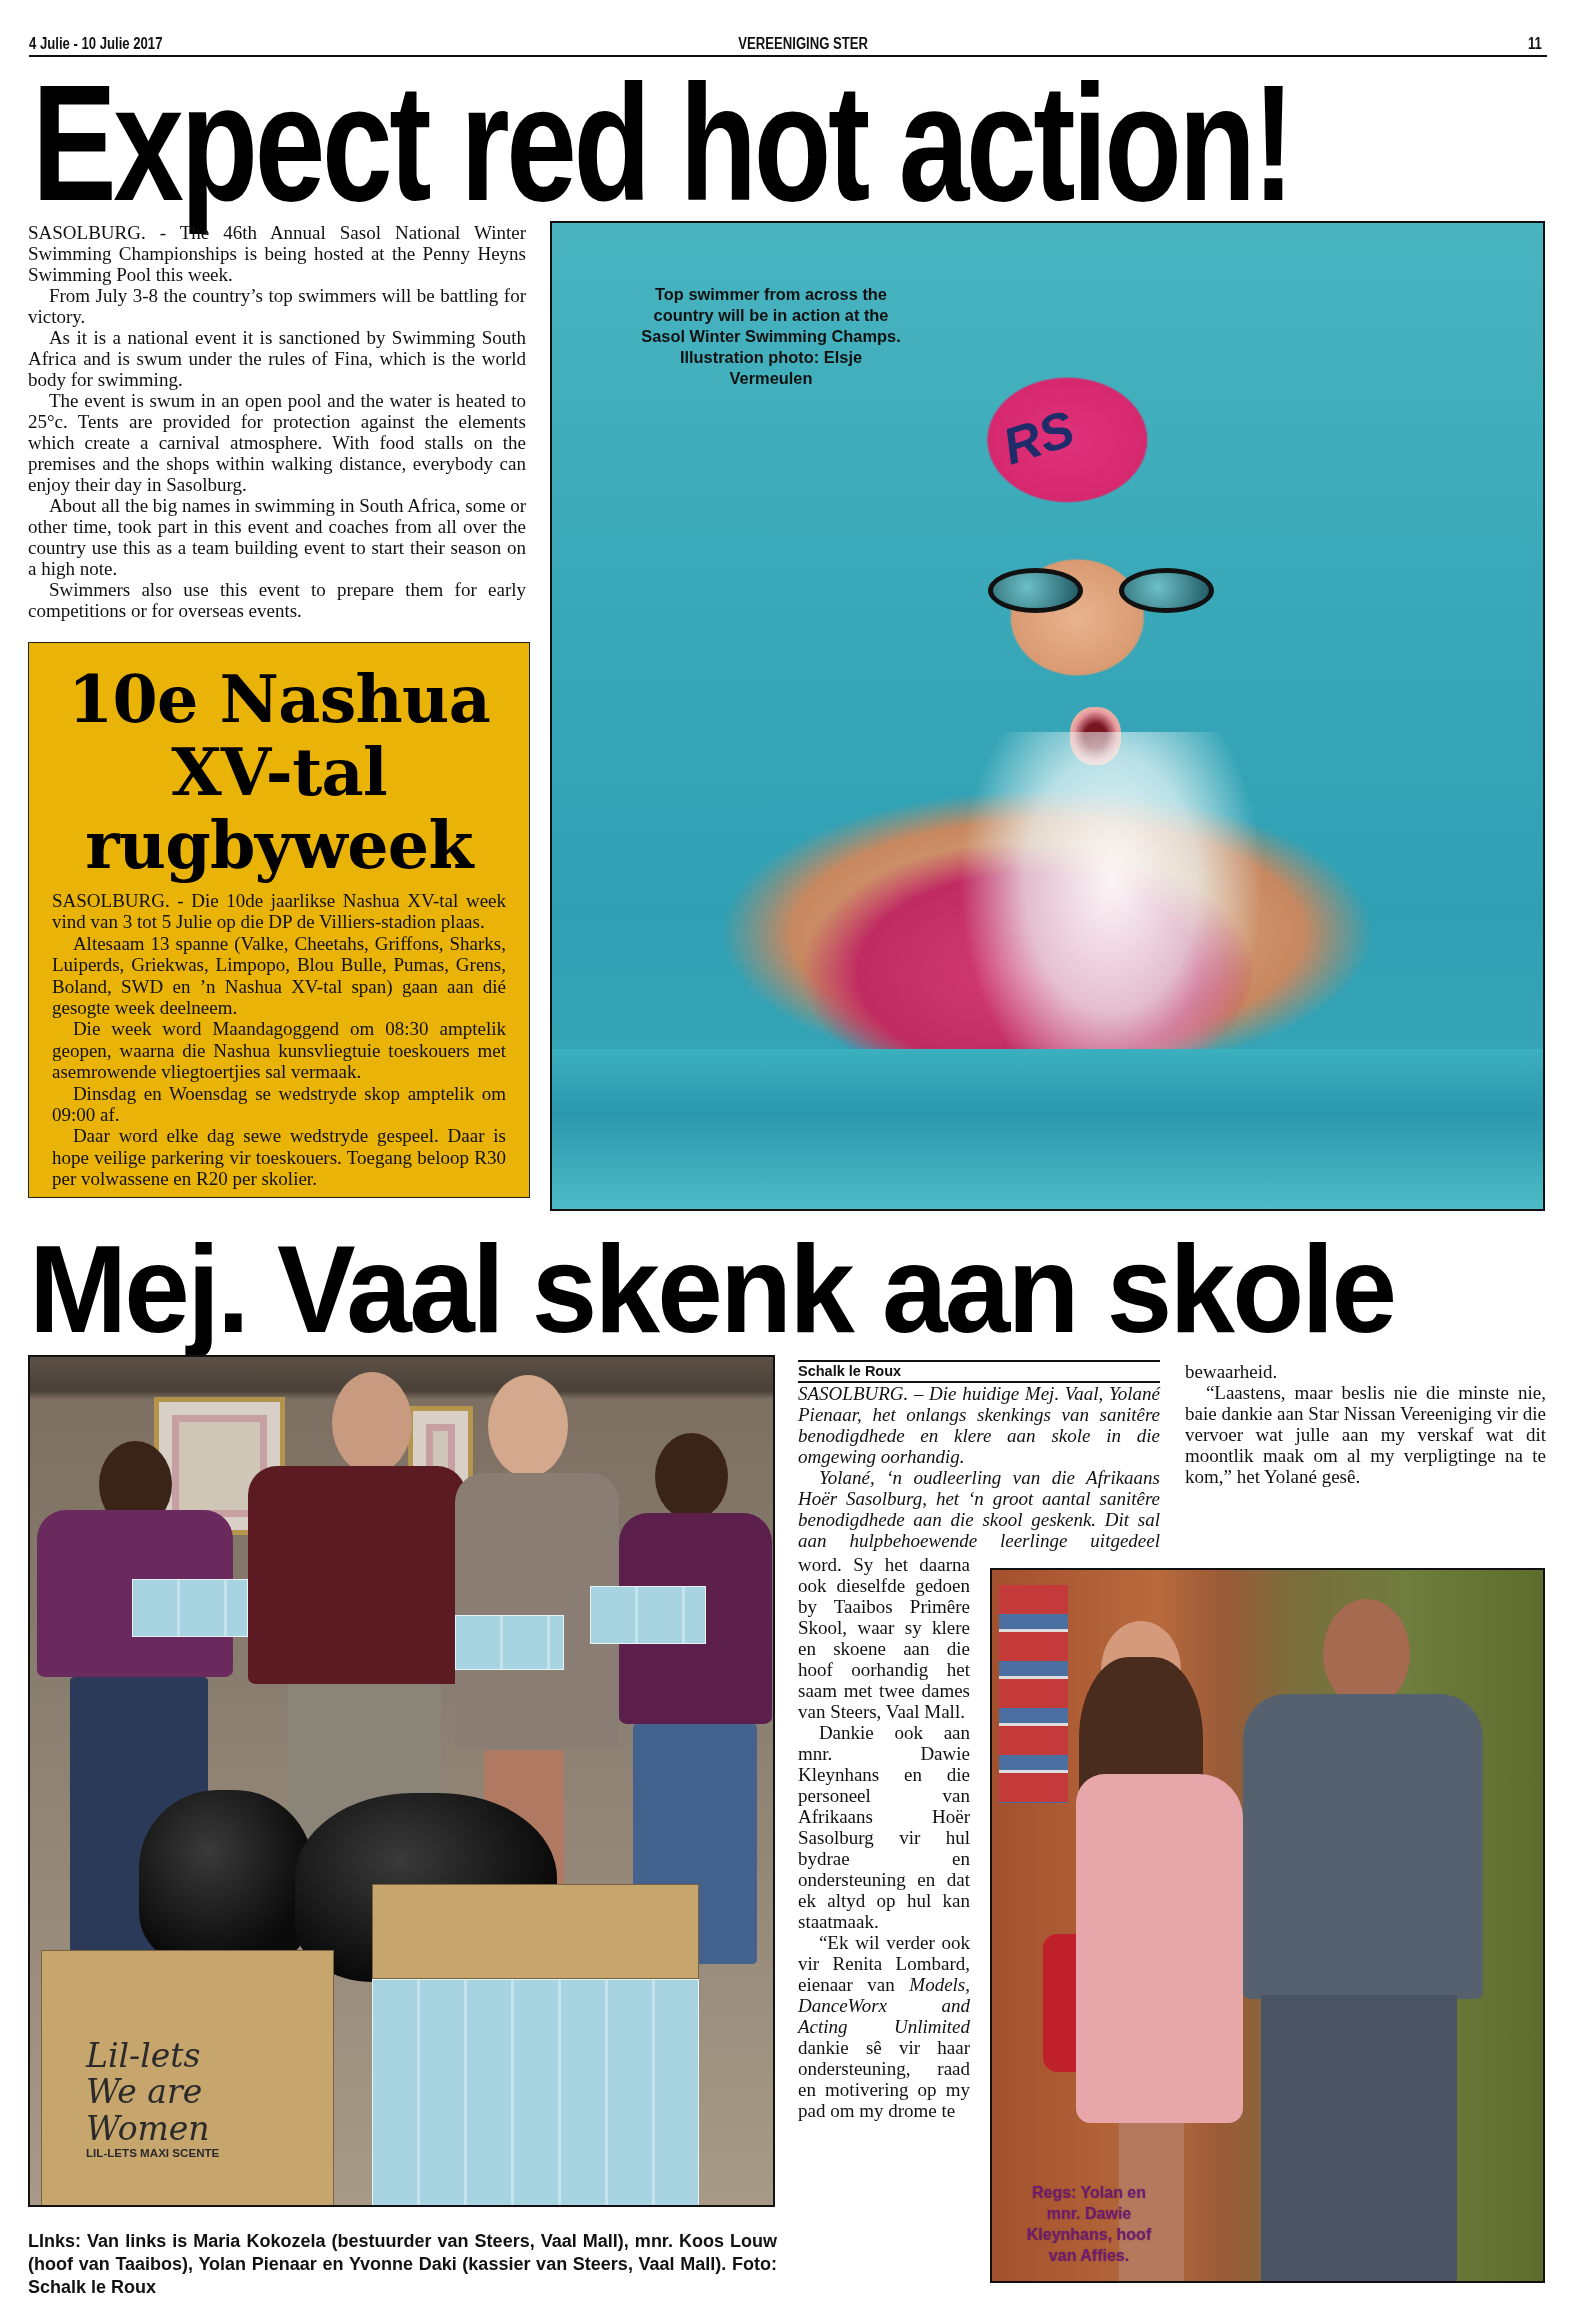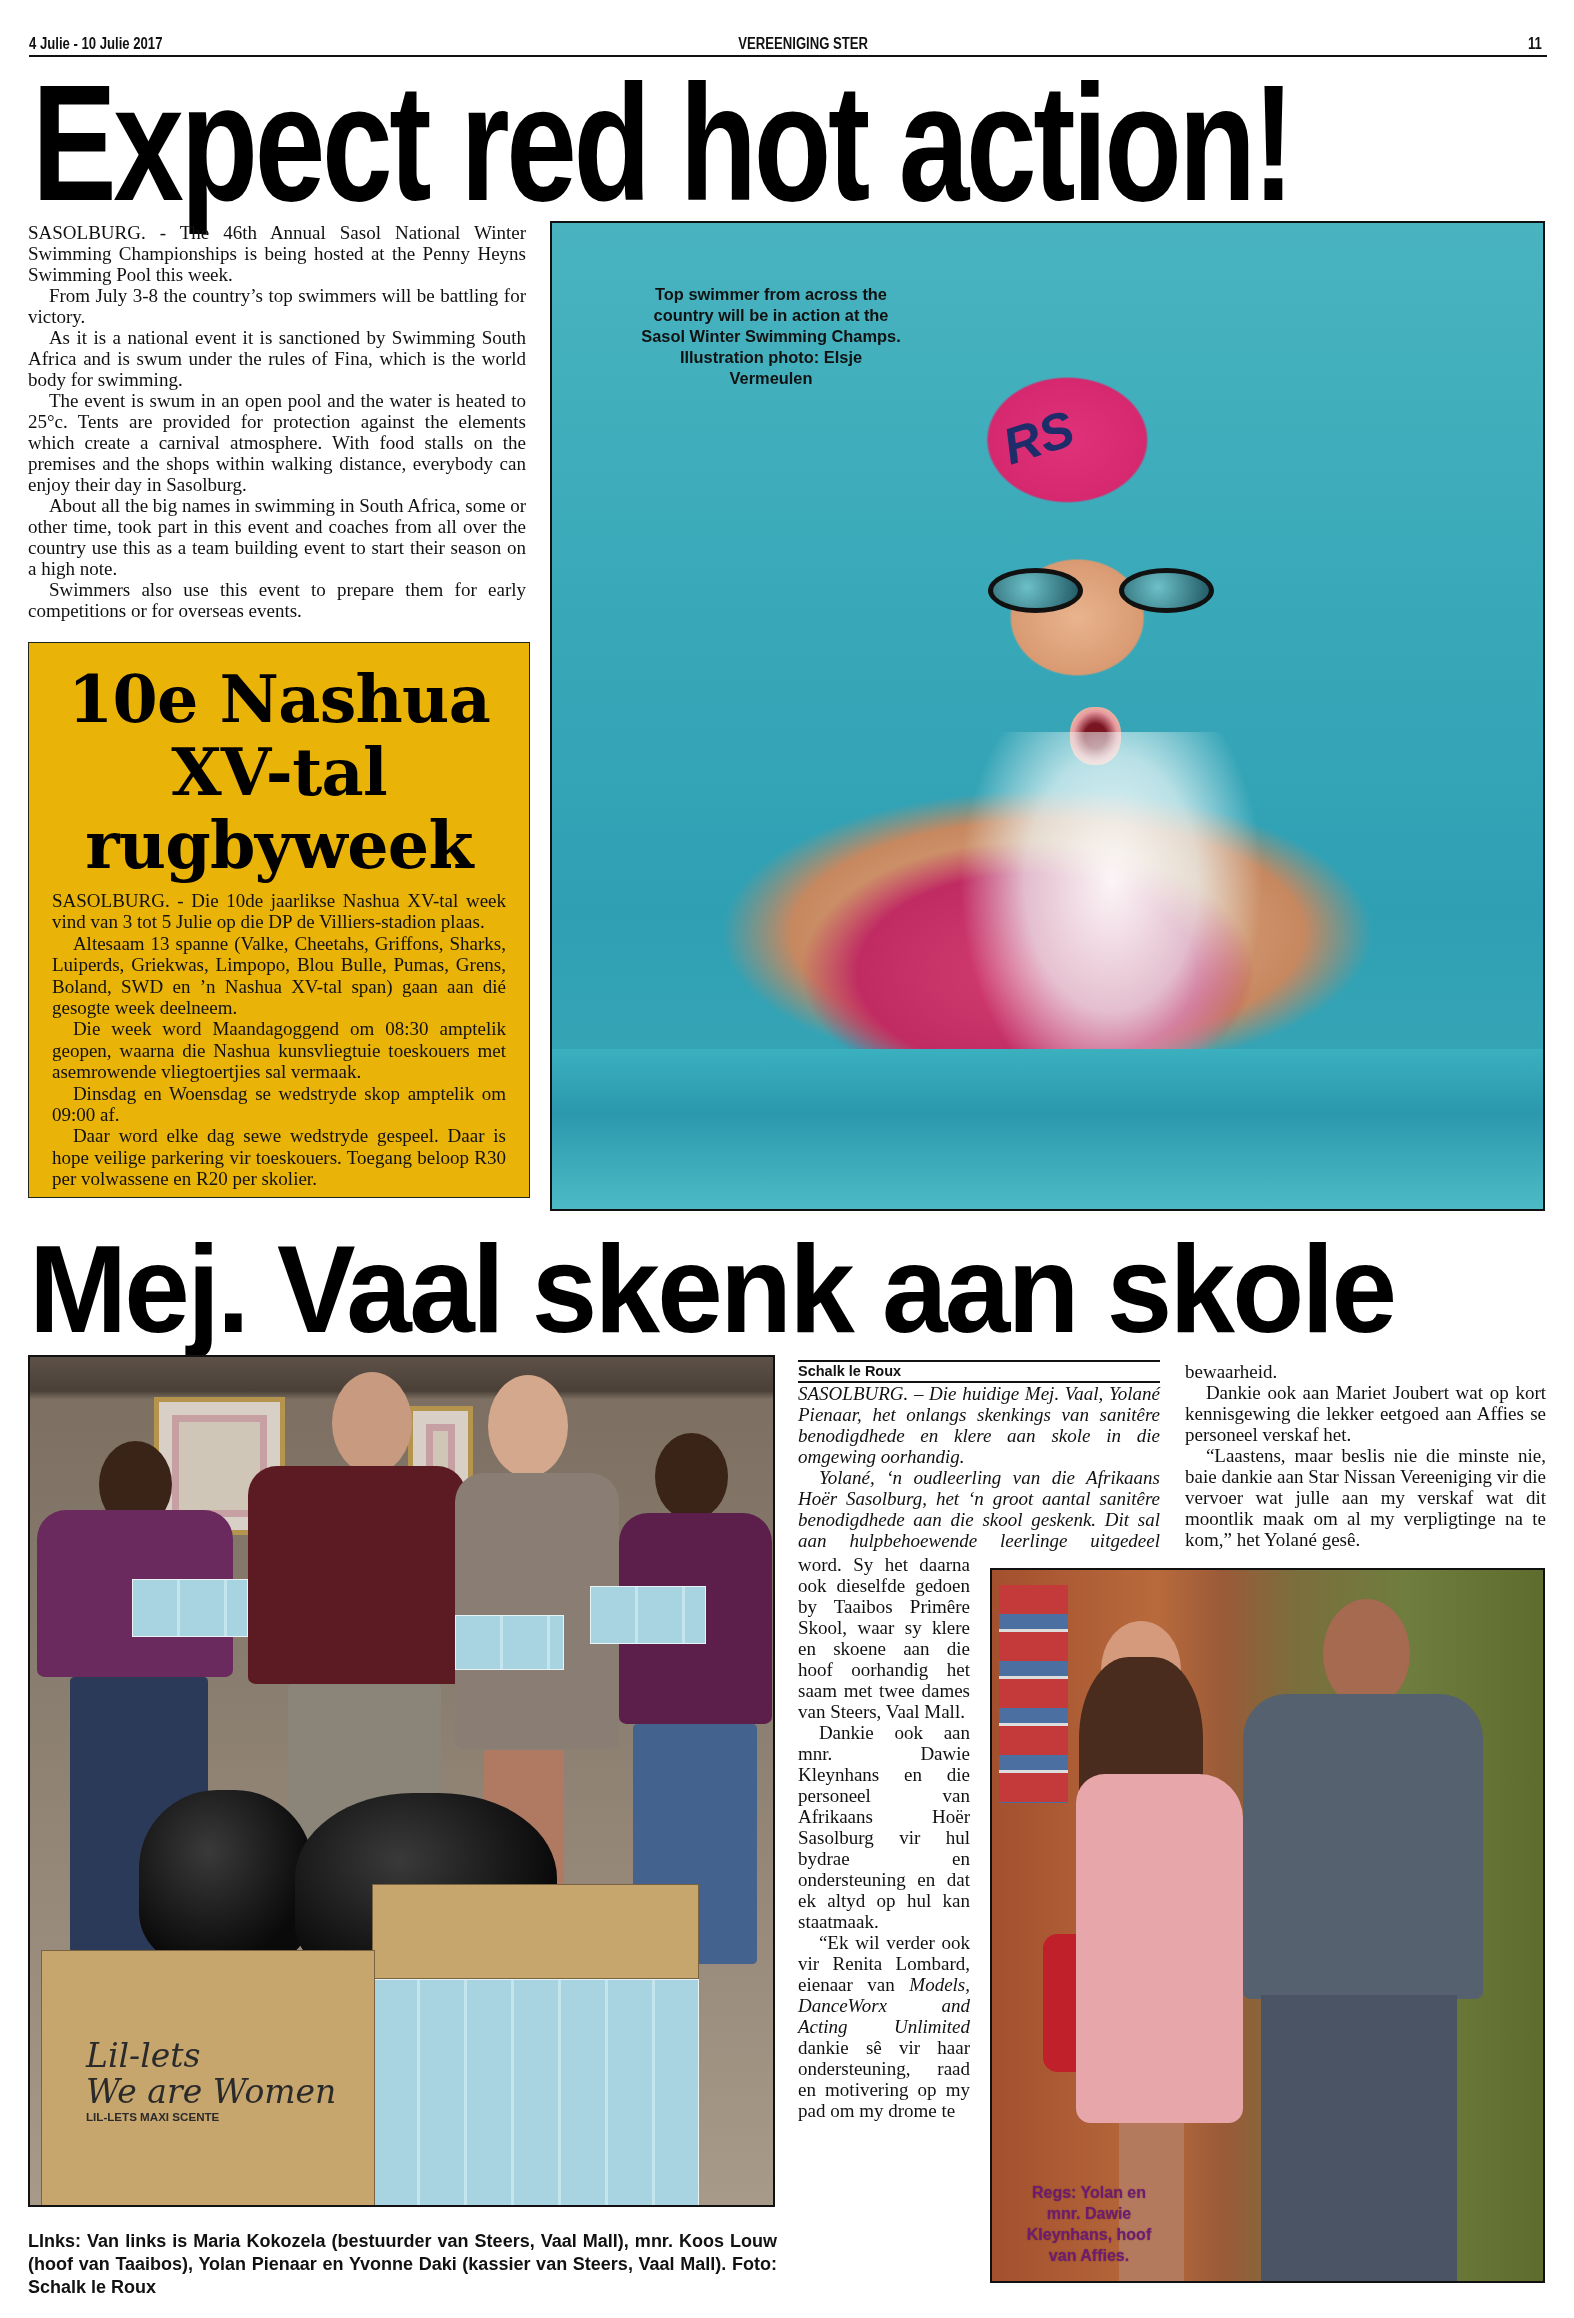--- a/index.html
+++ b/index.html
@@ -178,21 +178,21 @@
     <div class="torso" style="left:589px;top:156px;width:153px;height:211px;background:#5c1f4c;"></div>
     <div class="legs" style="left:603px;top:367px;width:124px;height:240px;background:#44628e;"></div>
   </div>
   <div class="pads" style="left:102px;top:222px;width:116px;height:58px;"></div>
   <div class="pads" style="left:425px;top:258px;width:109px;height:55px;"></div>
   <div class="pads" style="left:560px;top:229px;width:116px;height:58px;"></div>
   <div class="bag" style="left:109px;top:433px;width:174px;height:174px;"></div>
   <div class="bag" style="left:265px;top:436px;width:262px;height:189px;"></div>
   <div class="box-carton" style="left:342px;top:527px;width:327px;height:95px;"></div>
   <div class="pads" style="left:342px;top:622px;width:327px;height:233px;"></div>
-  <div class="box-carton" style="left:11px;top:593px;width:334px;height:262px;">
+  <div class="box-carton" style="left:11px;top:593px;width:293px;height:262px;">
     <div class="box-carton-text">
       <div>Lil-lets</div>
       <div>We are Women</div>
       <div class="small">LIL-LETS MAXI SCENTE</div>
     </div>
   </div>
 </div>
 <div class="group-caption">LInks: Van links is Maria Kokozela (bestuurder van Steers, Vaal Mall), mnr. Koos Louw (hoof van Taaibos), Yolan  Pienaar en Yvonne Daki (kassier van Steers, Vaal Mall). Foto: Schalk le Roux</div>
 
 <div class="byline-rule-top"></div>
@@ -205,21 +205,20 @@
 </div>
 
 <div class="col-text article-2b">
   <p>word. Sy het daarna ook dieselfde gedoen by Taaibos Primêre Skool, waar sy klere en skoene aan die hoof oorhandig het saam met twee dames van Steers, Vaal Mall.</p>
   <p class="ind">Dankie ook aan mnr. Dawie Kleynhans en die personeel van Afrikaans Hoër Sasolburg vir hul bydrae en ondersteuning en dat ek altyd op hul kan staatmaak.</p>
   <p class="ind"><span>“Ek wil verder ook vir Renita Lombard, eienaar van </span><i>Models, DanceWorx and Acting Unlimited</i><span> dankie sê vir haar ondersteuning, raad en motivering op my pad om my drome te</span></p>
 </div>
 
 <div class="col-text article-2c">
   <p>bewaarheid.</p>
-  <p class="ind">Dankie ook aan Mariet Joubert wat op kort kennisgewing die lekker eetgoed aan Affies se personeel verskaf het.</p>
   <p class="ind">“Laastens, maar beslis nie die minste nie, baie dankie aan Star Nissan Vereeniging vir die vervoer wat julle aan my verskaf wat dit moontlik maak om al my verpligtinge na te kom,” het Yolané gesê.</p>
 </div>
 
 <div class="photo photo-affies">
   <div style="position:absolute;left:7.3px;top:14.5px;width:69px;height:218px;background:repeating-linear-gradient(180deg,#c43a3a 0 29px,#4a6fa0 29px 44px,#ddd 44px 47px);"></div>
   <div style="position:absolute;left:51px;top:364px;width:153px;height:138px;background:#c0202a;border-radius:14.5px;"></div>
   <div style="position:absolute;left:109px;top:51px;width:80px;height:98px;border-radius:50%;background:#d59a7c;"></div>
   <div style="position:absolute;left:87px;top:87px;width:124px;height:204px;background:#4a2c1e;border-radius:40% 40% 10% 10%;"></div>
   <div style="position:absolute;left:84px;top:204px;width:167px;height:349px;background:#e6a6aa;border-radius:29px 44px 14.5px 14.5px;"></div>
   <div style="position:absolute;left:127px;top:553px;width:65px;height:160px;background:#b47a5e;"></div>

